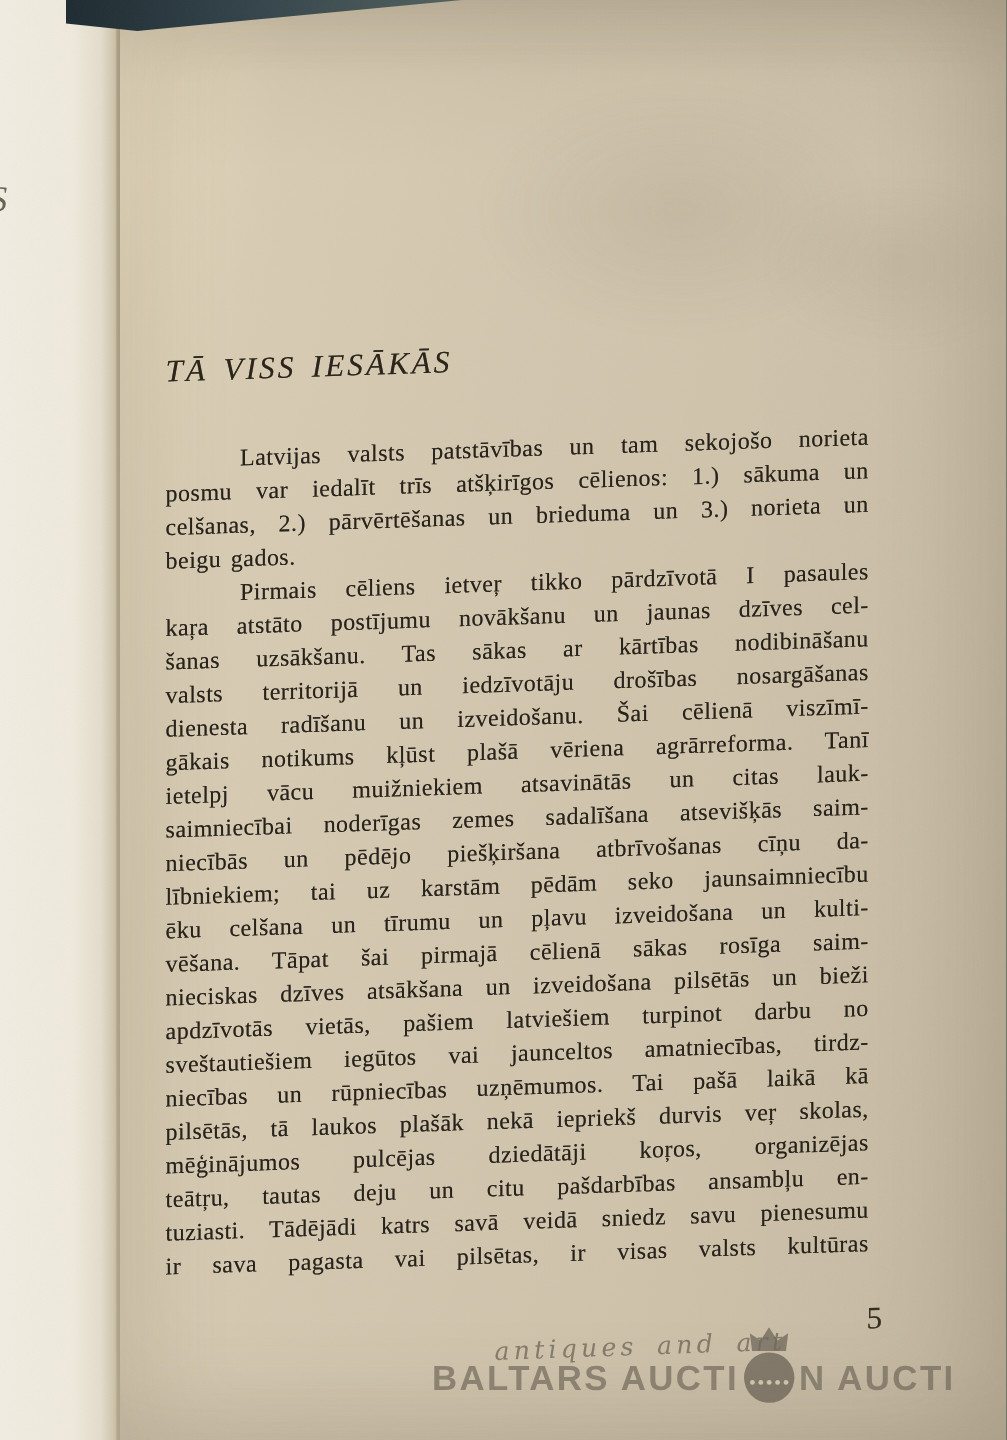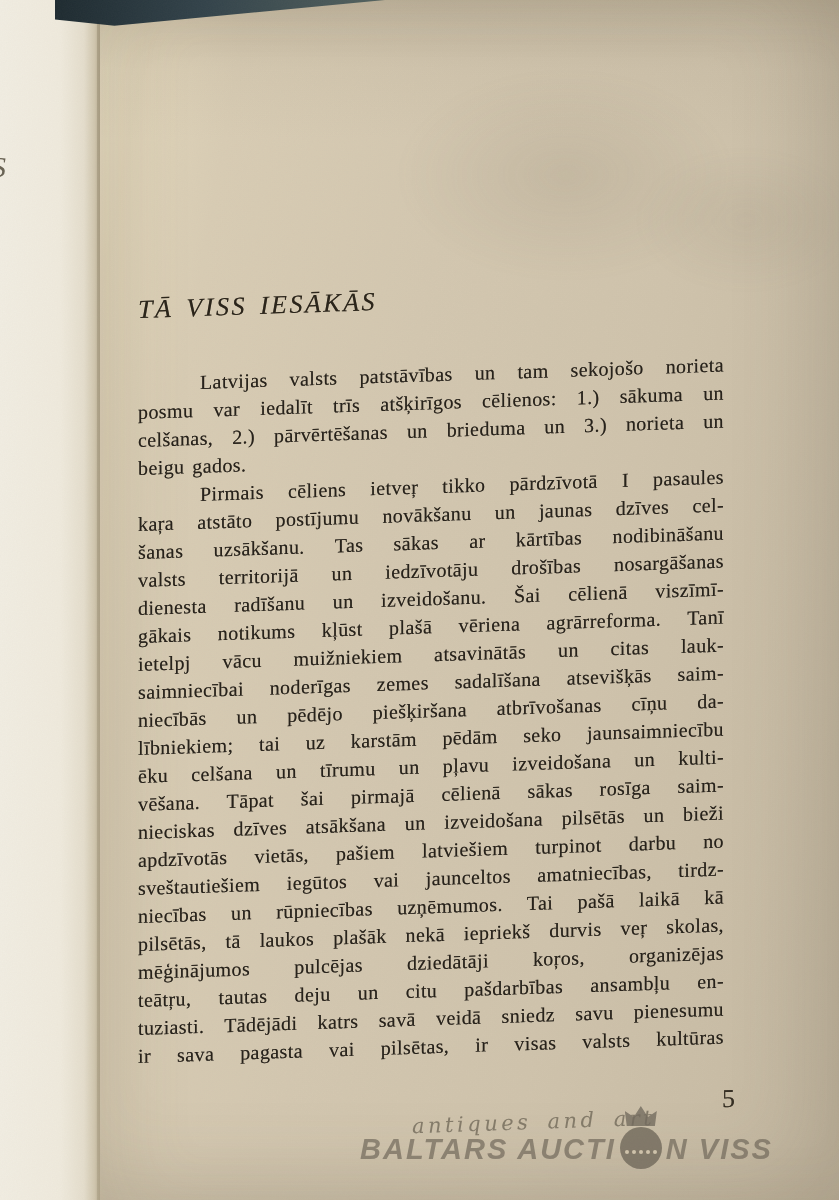--- a/index.html
+++ b/index.html
@@ -98,21 +98,20 @@
     font-size: 21px; letter-spacing: 3.5px; word-spacing: 6px;
     color: rgba(117,109,93,0.85);
     transform: rotate(-2deg);
   }
   .wm-main {
     position: absolute; left: 360px; top: 1106px; height: 56px;
     display: flex; align-items: flex-end;
     font-family: "Liberation Sans", sans-serif; font-weight: bold;
     font-size: 29px; letter-spacing: 2px;
     color: rgba(113,105,92,0.72);
-    font-style: italic;
   }
   .wm-main .wm-text { line-height: 26px; }
   .wm-logo { position: relative; width: 46px; height: 56px; margin: 0 2px; }
   .wm-crown {
     position: absolute; top: 0; left: 7px; width: 32px; height: 20px;
     background: rgba(113,105,92,0.78);
     clip-path: polygon(6% 100%, 0% 25%, 28% 55%, 50% 0%, 72% 55%, 100% 25%, 94% 100%);
   }
   .wm-ball {
     position: absolute; left: 2px; bottom: -7px; width: 42px; height: 42px;
@@ -189,21 +188,21 @@
       <span class="wm-ball">
         <span class="wm-dots">
           <span class="dot"></span>
             <span class="dot"></span>
             <span class="dot"></span>
             <span class="dot"></span>
             <span class="dot"></span>
         </span>
       </span>
     </span>
-    <span class="wm-text">N VISS</span>
+    <span class="wm-text">N AUCTI</span>
   </div>
 
   <svg class="noise" width="839" height="1200">
     <filter id="grain">
       <feTurbulence type="fractalNoise" baseFrequency="0.8" numOctaves="2" stitchTiles="stitch"></feTurbulence>
       <feColorMatrix type="matrix" values="0 0 0 0 0.42  0 0 0 0 0.38  0 0 0 0 0.30  0 0 0 0.10 0"></feColorMatrix>
     </filter>
     <rect width="839" height="1200" filter="url(#grain)"></rect>
   </svg>
 

